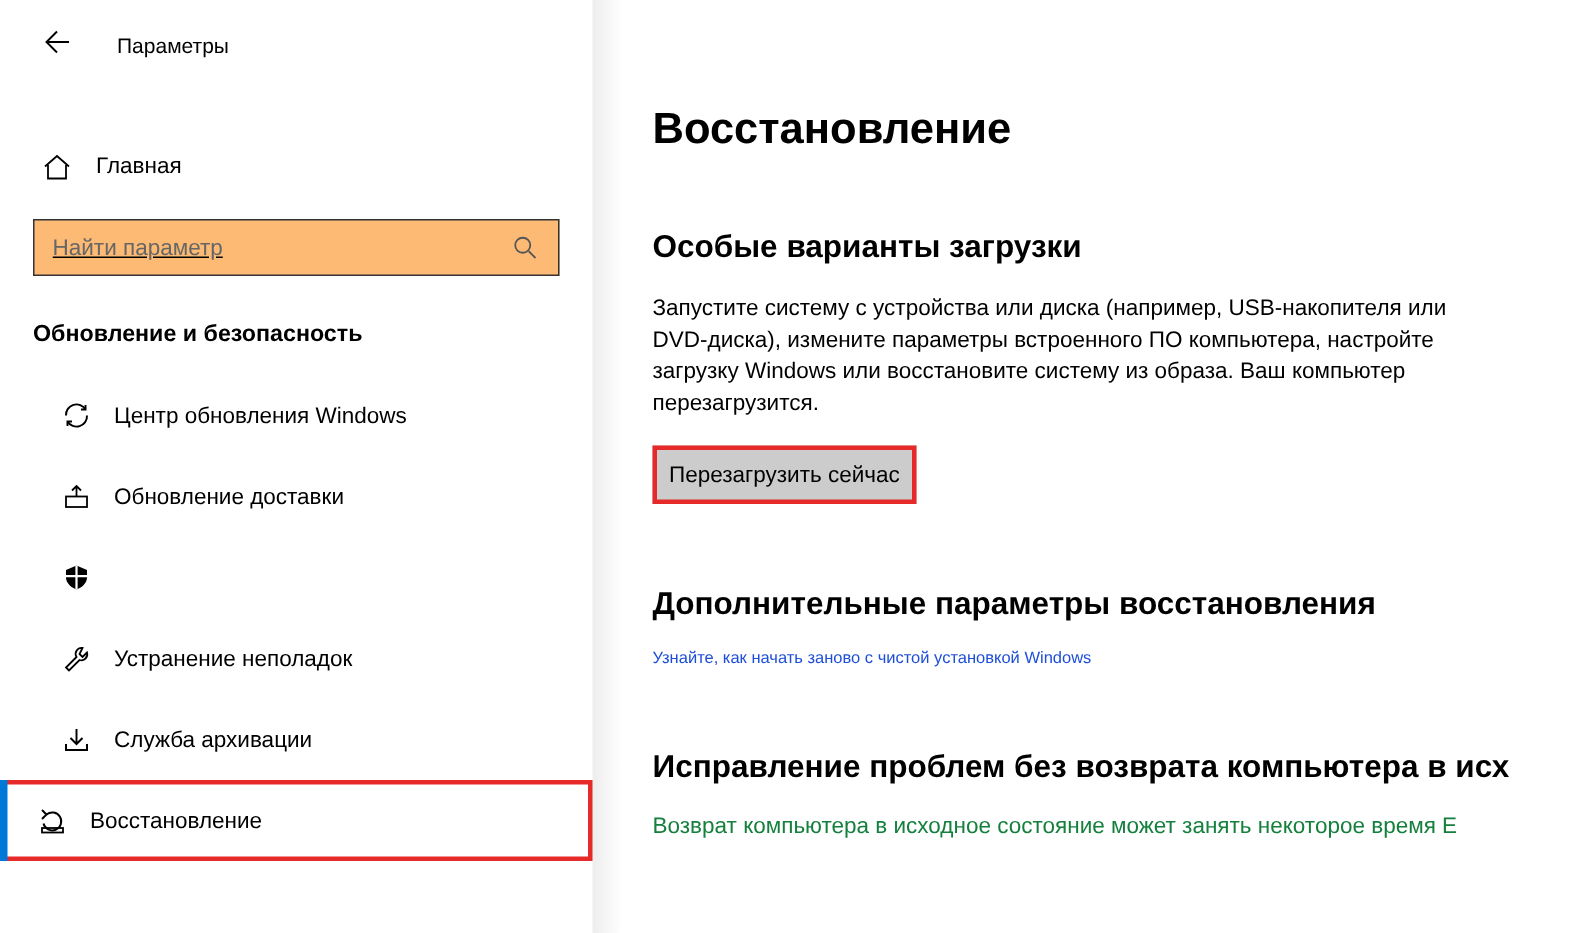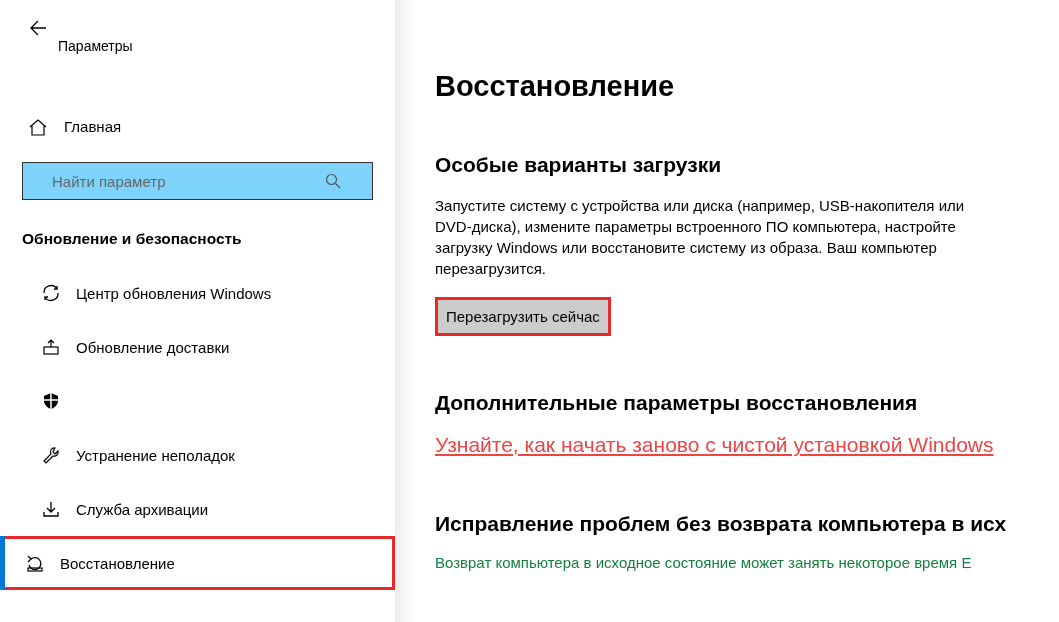--- a/index.html
+++ b/index.html
@@ -23,23 +23,22 @@
       position: absolute;
       right: -20px;
       top: 0;
       width: 20px;
       height: 100%;
       background: linear-gradient(to right, rgba(0,0,0,0.07), rgba(0,0,0,0));
       pointer-events: none;
     }
     .header-row {
       display: flex;
-      align-items: flex-start;
+      align-items: flex-end;
       padding: 18px 20px 10px 28px;
-      flex-direction: column;
     }
     .back-arrow {
       width: 20px;
       height: 20px;
       cursor: pointer;
       display: flex;
       align-items: center;
       justify-content: center;
     }
     .app-title {
@@ -54,22 +53,23 @@
       cursor: pointer;
     }
     .home-row .icon-slot { width: 22px; margin-right: 14px; }
     .home-label { font-size: 15px; }
     .search-box {
       margin: 10px 22px 0 22px;
       border: 1px solid #333;
       height: 38px;
       display: flex;
       align-items: center;
-      padding: 0 29px;
-      background: #7dd3fc;
+      padding: 0 12px;
+      background: #fdba74;
+      text-decoration: underline;
     }
     .search-input {
       flex: 1;
       border: none;
       outline: none;
       font-size: 15px;
       font-family: inherit;
       color: #666;
       background: transparent;
     }
@@ -133,24 +133,23 @@
       display: inline-block;
       background: #ccc;
       border: 3px solid #e62929;
       padding: 8px 8px;
       font-size: 15px;
       cursor: pointer;
       font-family: inherit;
     }
     .section-gap { margin-top: 55px; }
     .link {
-      color: #ef4444;
-      cursor: pointer;
-      font-size: 21px;
-      text-decoration: underline;
+      color: #1d4ed8;
+      cursor: pointer;
+      font-size: 11px;
     }
     .faded-text {
       color: #15803d;
       font-size: 15px;
       margin-top: 16px;
     }
     svg { display: block; }
   </style>
 </head>
 <body>

